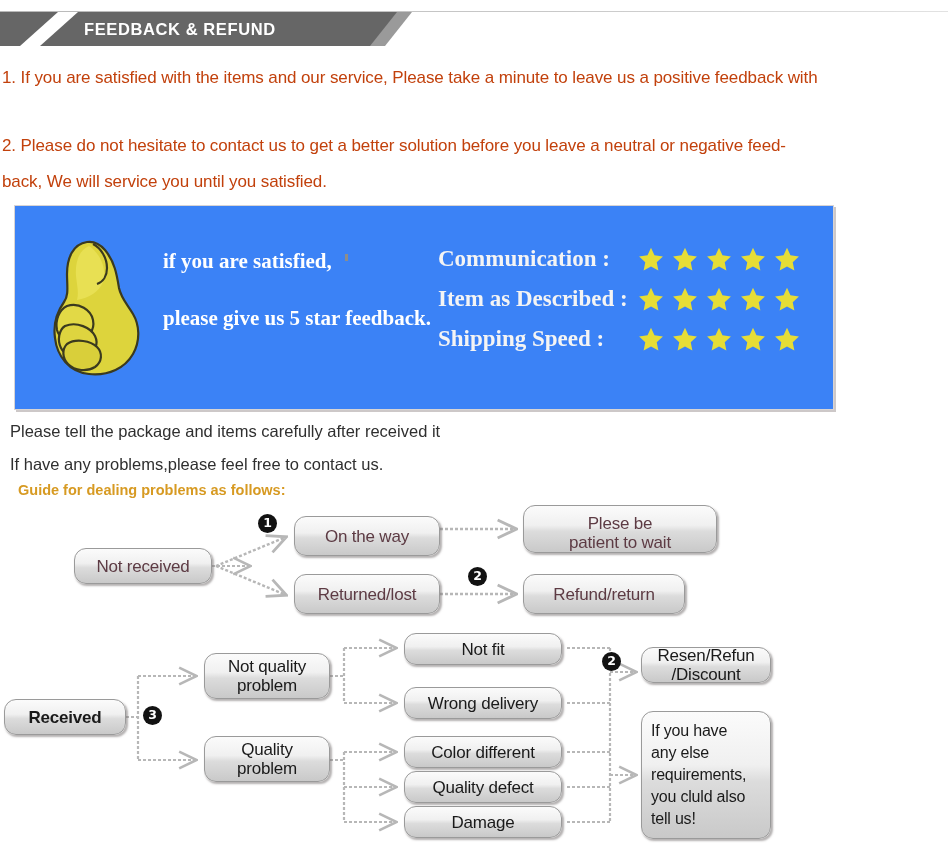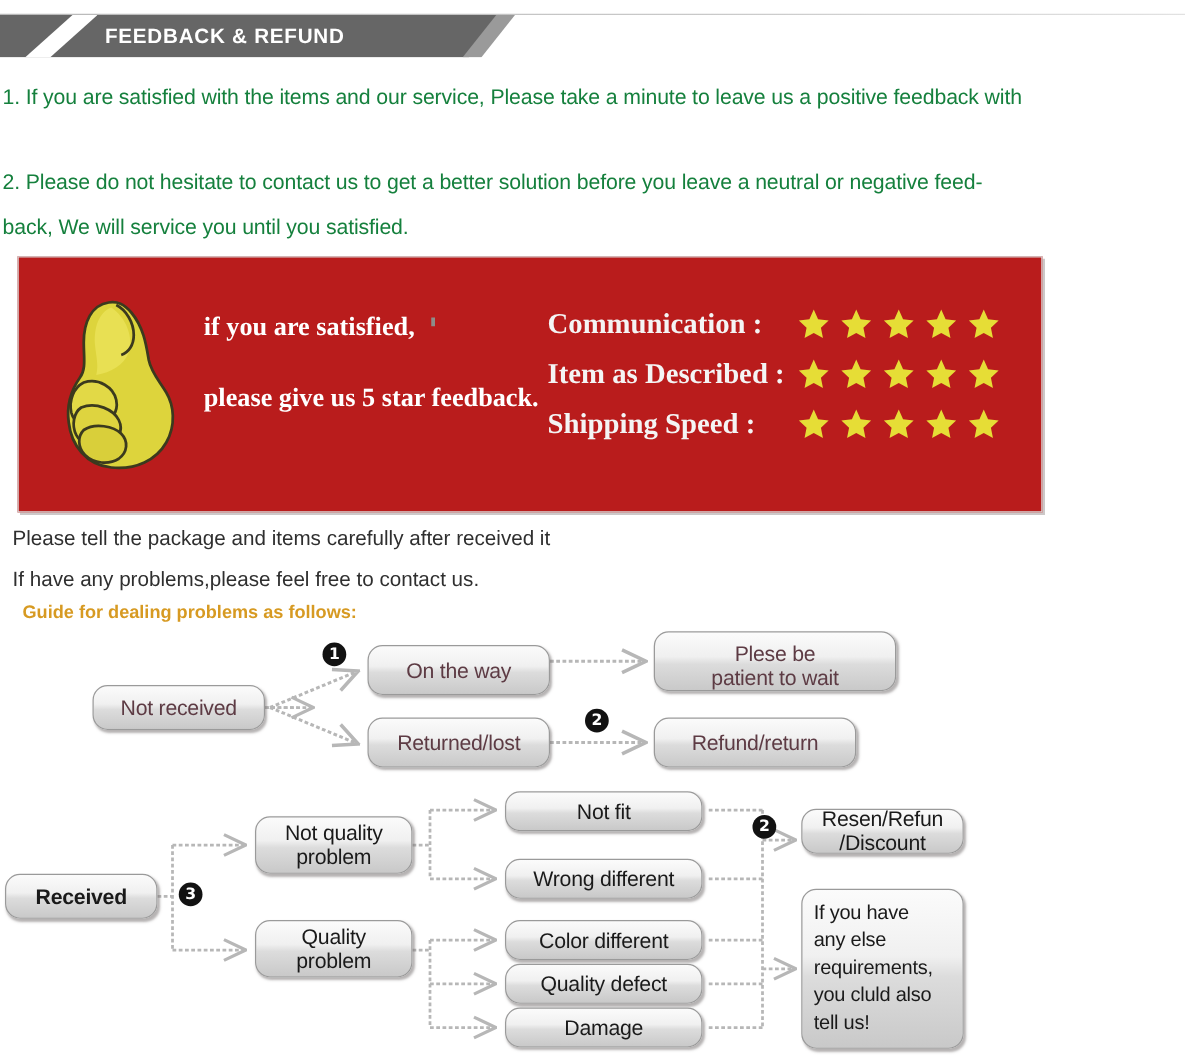--- a/index.html
+++ b/index.html
@@ -19,29 +19,29 @@
     clip-path:polygon(0 0,400px 0,375px 34px,0 34px);}
   .banner-slash{position:absolute;left:18px;top:0;width:60px;height:34px;
     background:#ffffff;clip-path:polygon(40px 0,60px 0,22px 34px,2px 34px);}
   .banner-tip{position:absolute;left:370px;top:0;width:42px;height:34px;
     background:#9a9a9a;clip-path:polygon(27px 0,42px 0,15px 34px,0 34px);}
   .banner-title{position:absolute;left:84px;top:12px;width:330px;height:34px;
     line-height:34px;color:#ffffff;font-size:16.5px;font-weight:bold;
     letter-spacing:.6px;}
 
   
-  .para{position:absolute;left:2px;font-size:17px;color:#15803d;line-height:22px;
+  .para{position:absolute;left:2px;font-size:17px;color:#c2410c;line-height:22px;
     letter-spacing:-.1px;}
   #p1{top:60px;width:944px;}
   #p2{top:128px;width:944px;}
   .para .ln{display:block;height:36px;line-height:36px;}
 
   
   .panel{position:absolute;left:14px;top:205px;width:820px;height:205px;
-    background:#b91c1c;border:1px solid #d8d4d4;box-sizing:border-box;
+    background:#3b82f6;border:1px solid #d8d4d4;box-sizing:border-box;
     box-shadow:2px 2px 0 #cdc8c8;}
   .thumb{position:absolute;left:34px;top:26px;width:96px;height:150px;}
   .panel-sat{position:absolute;left:148px;top:43px;color:#ffffff;
     font-family:"Liberation Serif",serif;font-size:21px;font-weight:bold;}
   .panel-give{position:absolute;left:148px;top:100px;color:#ffffff;
     font-family:"Liberation Serif",serif;font-size:21px;font-weight:bold;}
   .rate-rows{position:absolute;left:423px;top:33px;width:400px;}
   .rate-row{display:flex;align-items:center;height:40px;}
   .rate-label{width:196px;color:#f4f4f4;font-family:"Liberation Serif",serif;
     font-size:23px;font-weight:bold;white-space:nowrap;}
@@ -279,21 +279,21 @@
   <span>Not quality</span>
   <span>problem</span>
 </div>
 
 <div class="fbox dark" style="left:204px;top:736px;width:126px;height:46px;flex-direction:column;">
   <span>Quality</span>
   <span>problem</span>
 </div>
 
 <div class="fbox dark" style="left:404px;top:633px;width:158px;height:32px;">Not fit</div>
-<div class="fbox dark" style="left:404px;top:687px;width:158px;height:32px;">Wrong different</div>
+<div class="fbox dark" style="left:404px;top:687px;width:158px;height:32px;">Wrong delivery</div>
 <div class="fbox dark" style="left:404px;top:736px;width:158px;height:32px;">Color different</div>
 <div class="fbox dark" style="left:404px;top:771px;width:158px;height:32px;">Quality defect</div>
 <div class="fbox dark" style="left:404px;top:806px;width:158px;height:32px;">Damage</div>
 
 <div class="badge" style="left:602px;top:652px;">2</div>
 
 <div class="fbox dark" style="left:641px;top:647px;width:130px;height:36px;flex-direction:column;">
   <span>Resen/Refun</span>
   <span>/Discount</span>
 </div>

